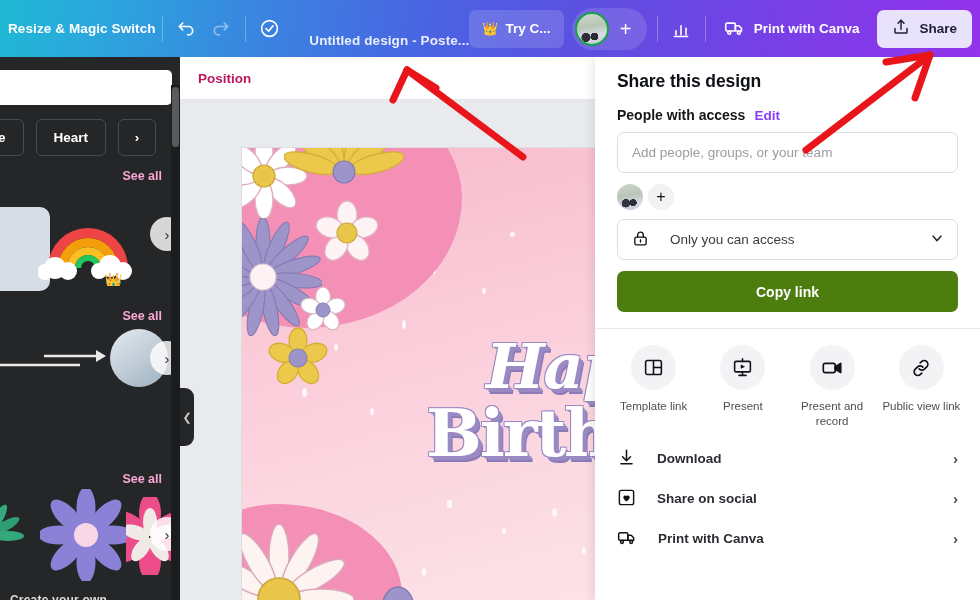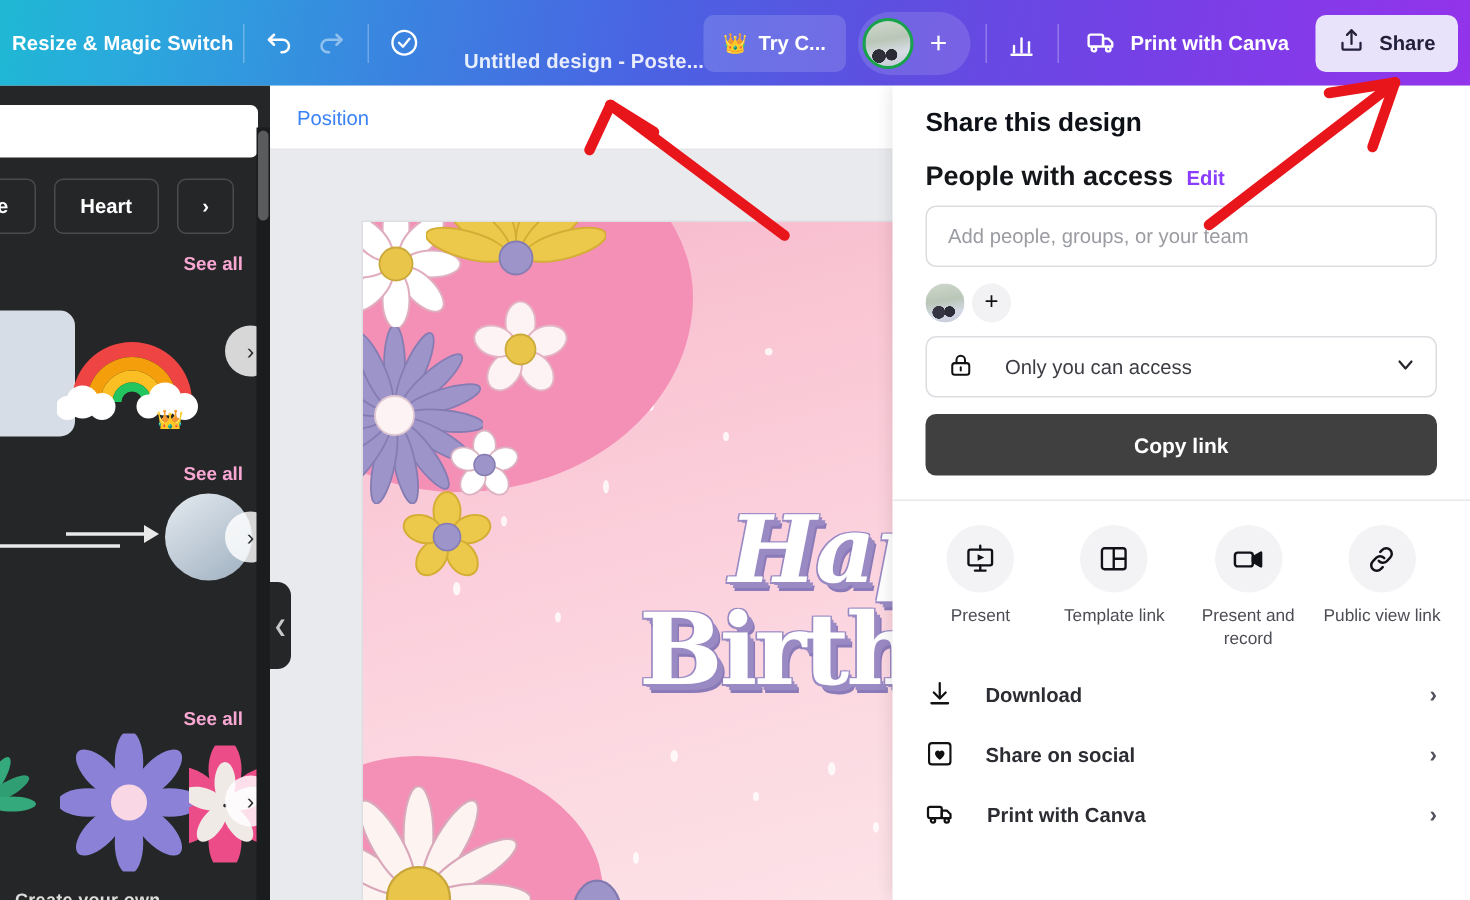--- a/index.html
+++ b/index.html
@@ -117,21 +117,21 @@
     display: flex; align-items: center; justify-content: center;
     color: #c8c8c8; font-size: 11px; z-index: 21;
   }
 
   
   .editor-toolbar {
     position: absolute; left: 180px; top: 57px; width: 800px; height: 43px;
     background: #fff; border-bottom: 1px solid #e6e6e8;
     display: flex; align-items: center; padding-left: 18px; z-index: 10;
   }
-  .editor-toolbar span { font-size: 13.5px; font-weight: 400; color: #3b82f6; }
+  .editor-toolbar span { font-size: 13.5px; font-weight: 700; color: #be185d; }
   .canvas-area {
     position: absolute; left: 180px; top: 100px; width: 800px; height: 500px;
     background: #e9eaee; overflow: hidden; z-index: 5;
   }
   .design {
     position: absolute; left: 62px; top: 48px; width: 370px; height: 470px;
     background: linear-gradient(165deg, #f7b9cd 0%, #f9c3d2 20%, #fbd0dc 48%, #fcdbe3 75%, #fde3e9 100%);
     overflow: hidden; box-shadow: 0 0 0 1px rgba(0,0,0,.05);
   }
   .speck { position: absolute; background: rgba(255,255,255,.8); border-radius: 50%; }
@@ -161,21 +161,21 @@
   .share-panel {
     position: absolute; right: 0; top: 57px; width: 385px; height: 543px;
     background: #fff; box-shadow: -2px 0 10px rgba(0,0,0,.10);
     z-index: 30; overflow: hidden;
   }
   .sp-pad { padding: 14px 22px 0 22px; }
   .sp-title { font-size: 17.5px; font-weight: 700; color: #0d1117; letter-spacing: -.1px; }
   .sp-subrow {
     display: flex; align-items: baseline; gap: 9px; margin-top: 15px;
   }
-  .sp-sublabel { font-size: 18px; font-weight: 700; color: #15161a; }
+  .sp-sublabel { font-size: 14px; font-weight: 700; color: #15161a; }
   .sp-edit { font-size: 13.5px; font-weight: 700; color: #8b3dff; }
   .sp-input {
     margin-top: 9px; height: 41px; border: 1px solid #dcdde1; border-radius: 7px;
     display: flex; align-items: center; padding: 0 14px;
     color: #9b9ca2; font-size: 13.5px;
   }
   .sp-people { display: flex; align-items: center; gap: 5px; margin-top: 11px; }
   .sp-av {
     width: 26px; height: 26px; border-radius: 50%;
     background:
@@ -190,21 +190,21 @@
   }
   .sp-collab-label { font-size: 13.5px; font-weight: 700; color: #15161a; margin-top: 17px; }
   .sp-select {
     margin-top: 9px; height: 41px; border: 1px solid #dcdde1; border-radius: 7px;
     display: flex; align-items: center; padding: 0 12px 0 14px;
     color: #25262b; font-size: 13.5px; gap: 21px;
   }
   .sp-select .label { flex: 1 1 auto; color: #3c3d44; }
   .sp-copy {
     margin-top: 11px; height: 41px; border-radius: 7px;
-    background: #404040; color: #fff;
+    background: #4d7c0f; color: #fff;
     display: flex; align-items: center; justify-content: center;
     font-size: 14px; font-weight: 700;
   }
   .sp-divider { height: 1px; background: #e8e8eb; margin-top: 16px; }
   .sp-quick { display: flex; padding: 16px 14px 0 14px; }
   .qa { flex: 1 1 0; display: flex; flex-direction: column; align-items: center; gap: 9px; }
   .qa-circle {
     width: 45px; height: 45px; border-radius: 50%; background: #f3f3f5;
     display: flex; align-items: center; justify-content: center; color: #111218;
   }
@@ -626,40 +626,40 @@
       </div>
 
       <div class="sp-copy">Copy link</div>
     </div>
 
     <div class="sp-divider"></div>
 
     <div class="sp-quick">
       <div class="qa">
         <div class="qa-circle">
+          <svg width="21" height="21" viewBox="0 0 24 24" fill="none" stroke="currentColor" stroke-width="1.8" stroke-linejoin="round">
+            <rect x="3" y="4" width="18" height="16" rx="2"></rect>
+            <line x1="12" y1="4" x2="12" y2="20"></line>
+            <line x1="12" y1="12" x2="21" y2="12"></line>
+          </svg>
+        </div>
+        <div class="qa-label">Template link</div>
+      </div>
+
+      <div class="qa">
+        <div class="qa-circle">
           <svg width="21" height="21" viewBox="0 0 24 24" fill="none" stroke="currentColor" stroke-width="1.8" stroke-linejoin="round" stroke-linecap="round">
             <rect x="3" y="5" width="18" height="12" rx="1.6"></rect>
             <polygon points="10 8.5 15 11 10 13.5" fill="currentColor" stroke="none"></polygon>
             <line x1="12" y1="17" x2="12" y2="20"></line>
             <line x1="8" y1="21" x2="16" y2="21"></line>
             <line x1="12" y1="2" x2="12" y2="5"></line>
           </svg>
         </div>
         <div class="qa-label">Present</div>
-      </div>
-
-      <div class="qa">
-        <div class="qa-circle">
-          <svg width="21" height="21" viewBox="0 0 24 24" fill="none" stroke="currentColor" stroke-width="1.8" stroke-linejoin="round">
-            <rect x="3" y="4" width="18" height="16" rx="2"></rect>
-            <line x1="12" y1="4" x2="12" y2="20"></line>
-            <line x1="12" y1="12" x2="21" y2="12"></line>
-          </svg>
-        </div>
-        <div class="qa-label">Template link</div>
       </div>
 
       <div class="qa">
         <div class="qa-circle">
           <svg width="22" height="22" viewBox="0 0 24 24" fill="none" stroke="currentColor" stroke-width="1.8" stroke-linejoin="round">
             <rect x="2.5" y="7" width="13" height="10" rx="2"></rect>
             <polygon points="15.5 10.5 21.5 7 21.5 17 15.5 13.5" fill="currentColor" stroke="currentColor"></polygon>
           </svg>
         </div>
         <div class="qa-label">Present and record</div>

